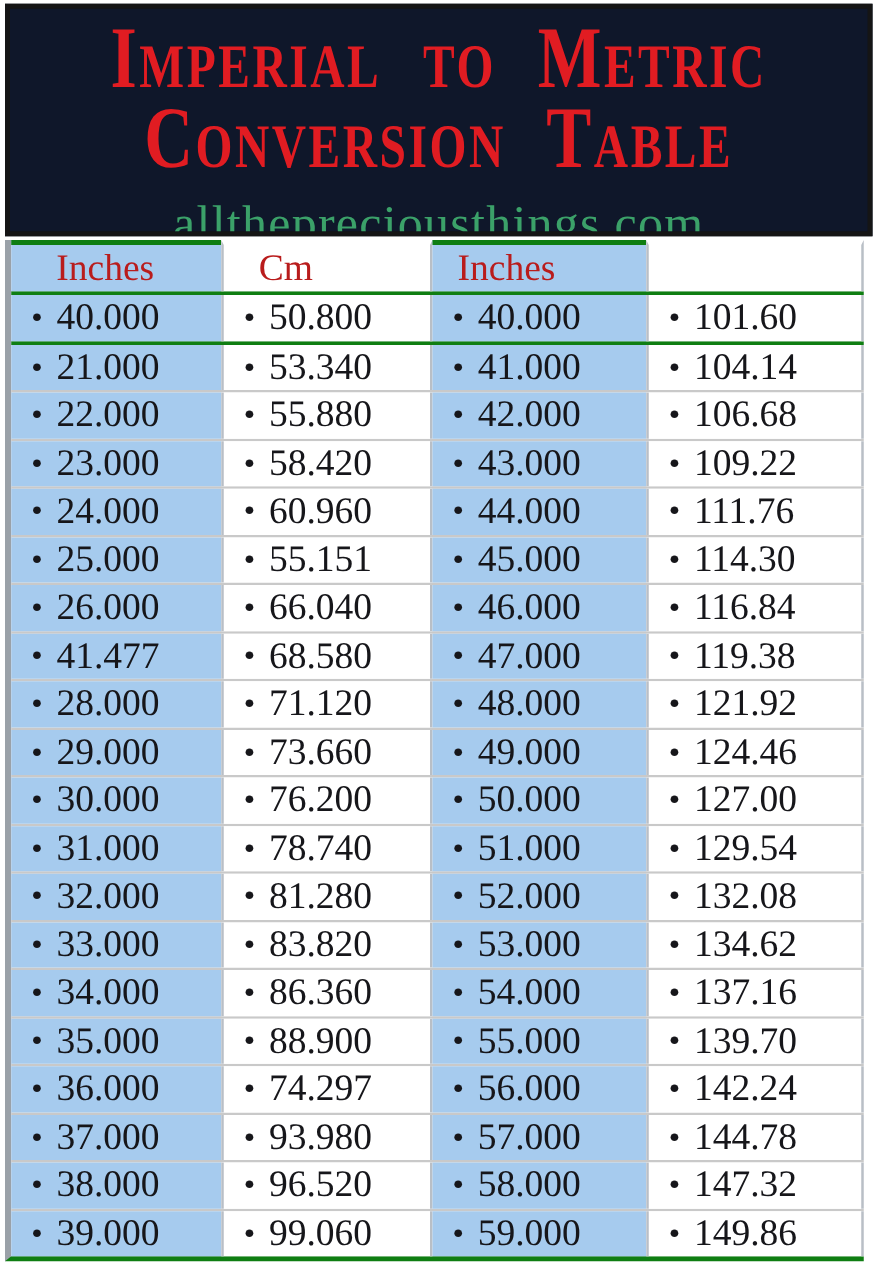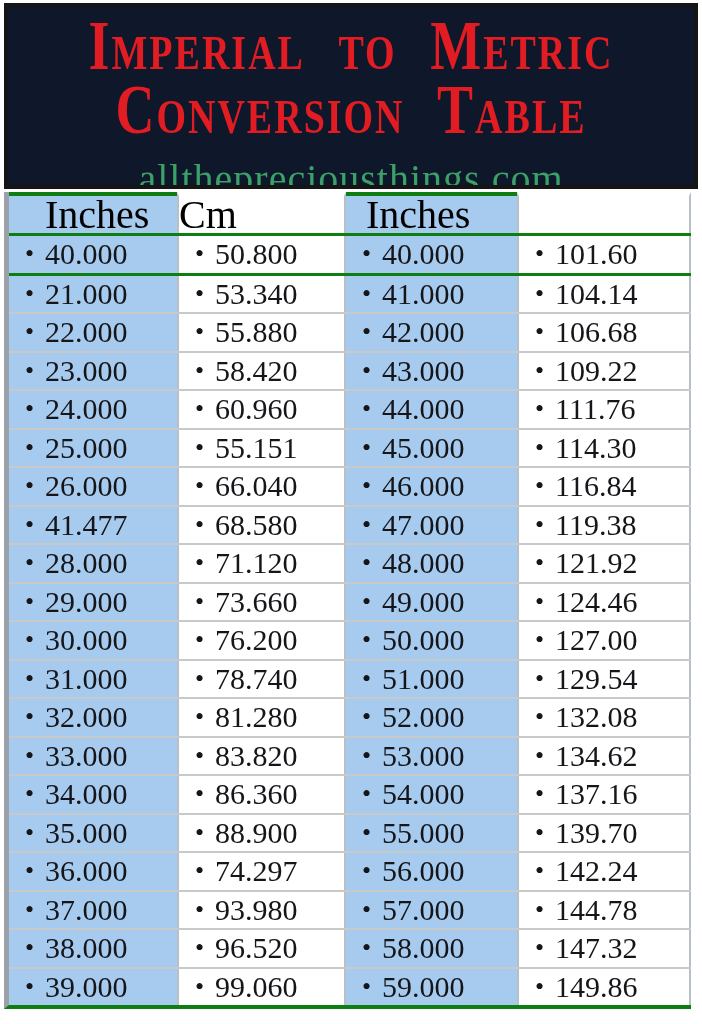--- a/index.html
+++ b/index.html
@@ -29,26 +29,26 @@
   .conv-table {
     position:absolute; top:192px; left:4px; width:687px;
     box-sizing:border-box;
     border-left:5px solid #9aa1a8;
     border-bottom:4px solid #0f7e12;
     background:#ffffff;
   }
   .thead { display:flex; }
   .thead .cell {
     box-sizing:border-box; height:41px; line-height:37px;
-    font-size:40px; color:#000000;
+    font-size:30px; color:#b91c1c;
     border-top:4px solid #ffffff;
   }
   .thead .cell.blue { border-top-color:#0f7e12; }
   .thead .c1 { padding-left:36px; }
-  .thead .c2 { padding-left:0; }
+  .thead .c2 { padding-left:28px; }
   .thead .c3 { padding-left:20px; }
   .thead .c4 { padding-left:16px; }
   .trow { display:flex; border-top:2px solid #c9c9c9; }
   .trow.green-top { border-top:3px solid #0f7e12; }
   .trow .cell {
     box-sizing:border-box; height:36.5px;
     display:flex; align-items:center;
     font-size:30px; color:#16161a;
   }
   .cell.blue  { background:#a6cbee; }

